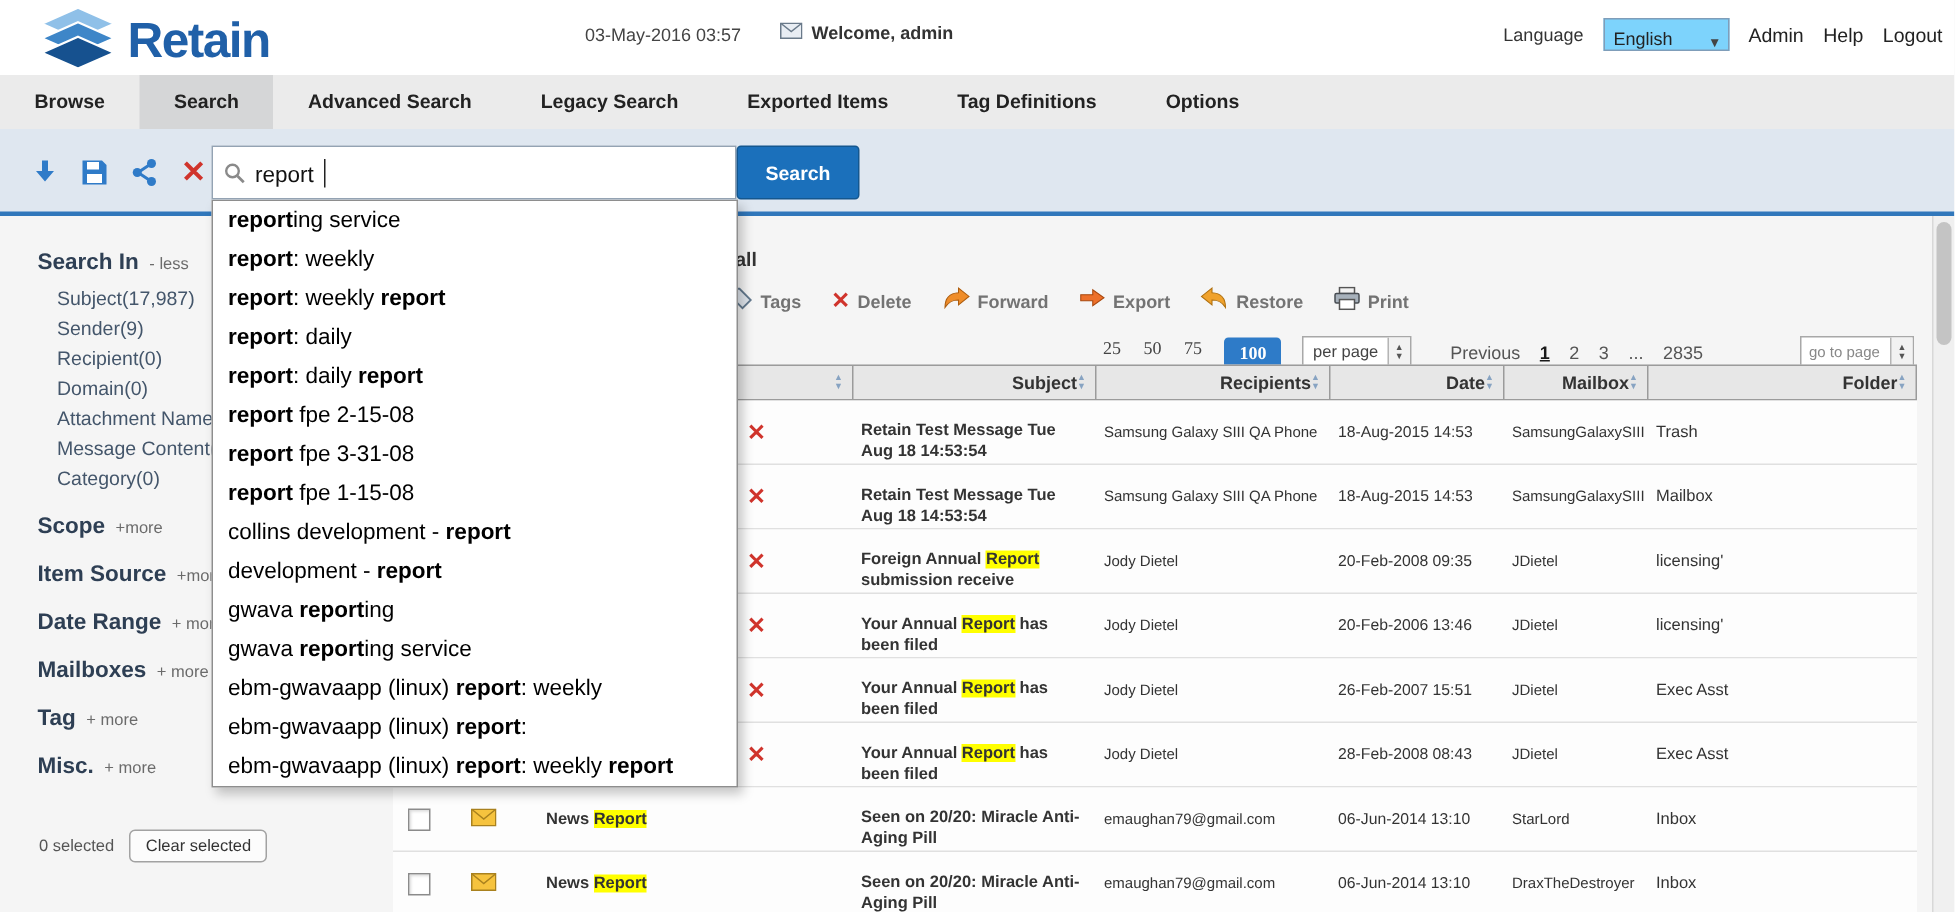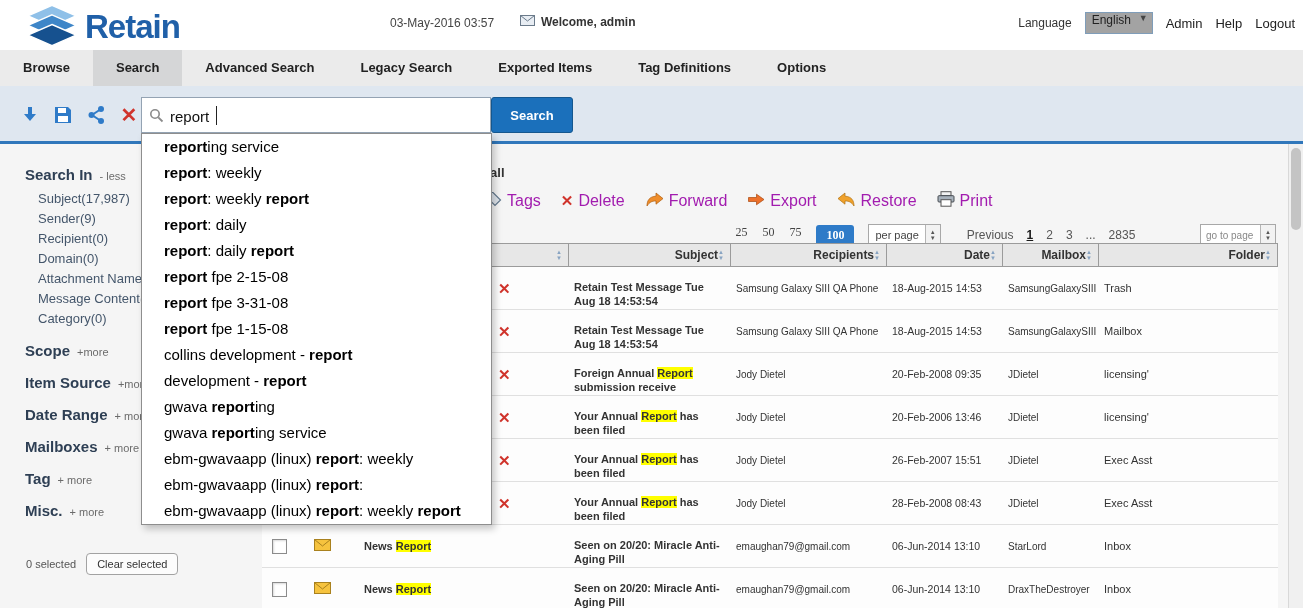--- a/index.html
+++ b/index.html
@@ -7,21 +7,21 @@
   .page{position:relative;width:1303px;height:608px;overflow:hidden;background:#f5f5f5;}
 
   
   .topbar{position:absolute;left:0;top:0;width:100%;height:50px;background:#fff;}
   .logo{position:absolute;left:26px;top:3px;display:flex;align-items:center;gap:7px;}
   .logo-text{font-size:33px;font-weight:bold;color:#2060a8;letter-spacing:-1px;}
   .datetime{position:absolute;left:390px;top:16px;font-size:12px;color:#444;}
   .welcome{position:absolute;left:520px;top:15px;display:flex;gap:6px;font-size:12px;font-weight:bold;color:#333;}
   .top-right{position:absolute;right:8px;top:12px;display:flex;align-items:center;gap:13px;font-size:13px;color:#222;}
   .lang-label{font-size:12px;color:#333;}
-  .lang-select{display:flex;align-items:flex-start;justify-content:space-between;width:68px;height:22px;border:1px solid #7f9db9;background:#a3a3a3;font-size:12px;padding:0 4px 0 6px;box-sizing:border-box;}
+  .lang-select{display:flex;align-items:flex-end;justify-content:space-between;width:84px;height:22px;border:1px solid #7f9db9;background:#7dd3fc;font-size:12px;padding:0 4px 0 6px;box-sizing:border-box;}
   .lang-arrow{font-size:9px;color:#444;}
 
   
   .tabbar{position:absolute;left:0;top:50px;width:100%;height:36px;background:#ebebeb;display:flex;}
   .tab{padding:0 23px;line-height:36px;font-size:13px;font-weight:bold;color:#222;}
   .tab.active{background:#d5d6d7;}
 
   
   .toolbar{position:absolute;left:0;top:86px;width:100%;height:55px;background:#dfe7f0;border-bottom:3px solid #3077bb;box-sizing:content-box;}
   .tool-icons{position:absolute;left:18px;top:17px;display:flex;gap:9px;align-items:center;}
@@ -30,41 +30,41 @@
 
   
   .searchbox{position:absolute;left:141px;top:97px;width:350px;height:36px;background:#fff;border:1px solid #94a3b3;box-sizing:border-box;z-index:61;}
   .mag{position:absolute;left:7px;top:10px;}
   .search-input{position:absolute;left:26px;top:1px;width:315px;height:32px;border:none;outline:none;font-family:inherit;font-size:15px;color:#111;background:transparent;}
   .caret{position:absolute;left:74px;top:8px;width:1px;height:19px;background:#222;}
   .search-btn{position:absolute;left:491px;top:97px;width:82px;height:36px;background:#1b70bb;border:1px solid #14578f;border-radius:3px;color:#fff;font-family:inherit;font-size:13px;font-weight:bold;z-index:61;}
 
   
   .suggest{position:absolute;left:141px;top:133px;width:349px;background:#fff;border:1px solid #8e8e8e;box-shadow:3px 4px 7px rgba(0,0,0,0.22);z-index:60;}
-  .suggestion{height:26px;line-height:26px;padding-left:10px;font-size:15px;color:#000;white-space:nowrap;margin-left:12px;}
+  .suggestion{height:26px;line-height:26px;padding-left:10px;font-size:15px;color:#000;white-space:nowrap;}
   .sug-match{font-weight:bold;}
 
   
   .sidebar{position:absolute;left:0;top:144px;width:260px;height:464px;}
   .side-sections{padding-top:22px;}
   .side-head{margin:13px 0 4px 25px;line-height:18px;white-space:nowrap;}
   .side-sections > .side-head:first-child{margin-top:0;}
   .side-title{font-size:15px;font-weight:bold;color:#2e3f54;}
   .side-toggle{font-size:11px;color:#6b6b6b;margin-left:7px;}
   .side-item{line-height:20px;padding-left:38px;font-size:13px;color:#44566b;white-space:nowrap;}
   .sel-row{position:absolute;left:26px;top:553px;display:flex;align-items:center;gap:10px;z-index:5;}
   .sel-count{font-size:11px;color:#555;}
   .clear-btn{font-family:inherit;font-size:11px;color:#333;background:#fcfcfc;border:1px solid #a2a2a2;border-radius:4px;padding:4px 10px;}
 
   
   .main{position:absolute;left:262px;top:144px;width:1016px;height:464px;}
   .select-links{position:absolute;left:171px;top:21px;font-size:13px;font-weight:bold;color:#333;white-space:nowrap;}
   .actions-row{position:absolute;left:224px;top:45px;display:flex;align-items:center;gap:20px;height:24px;}
   .action-btn{display:flex;align-items:center;gap:5px;}
-  .action-label{font-size:16px;font-weight:normal;color:#a21caf;}
+  .action-label{font-size:12px;font-weight:bold;color:#737373;}
   .redx{color:#d0342c;font-weight:bold;font-size:15px;line-height:1;}
 
   .pagination{position:absolute;right:2px;top:70px;display:flex;align-items:center;font-size:12px;color:#444;}
   .psize{margin-left:15px;font-family:Liberation Serif, serif;}
   .psize.active{background:#2e7bc8;color:#fff;font-weight:bold;border-radius:3px;padding:3px 10px;}
   .perpage-box,.goto-box{display:flex;align-items:center;border:1px solid #a8a8a8;background:#fff;height:22px;box-sizing:border-box;}
   .perpage-box{margin-left:14px;}
   .boxlabel{font-size:11px;color:#444;padding:0 6px;white-space:nowrap;}
   .goto-box{margin-left:16px;width:76px;justify-content:space-between;}
   .goto-box .boxlabel{font-size:10px;color:#888;padding:0 0 0 5px;}

